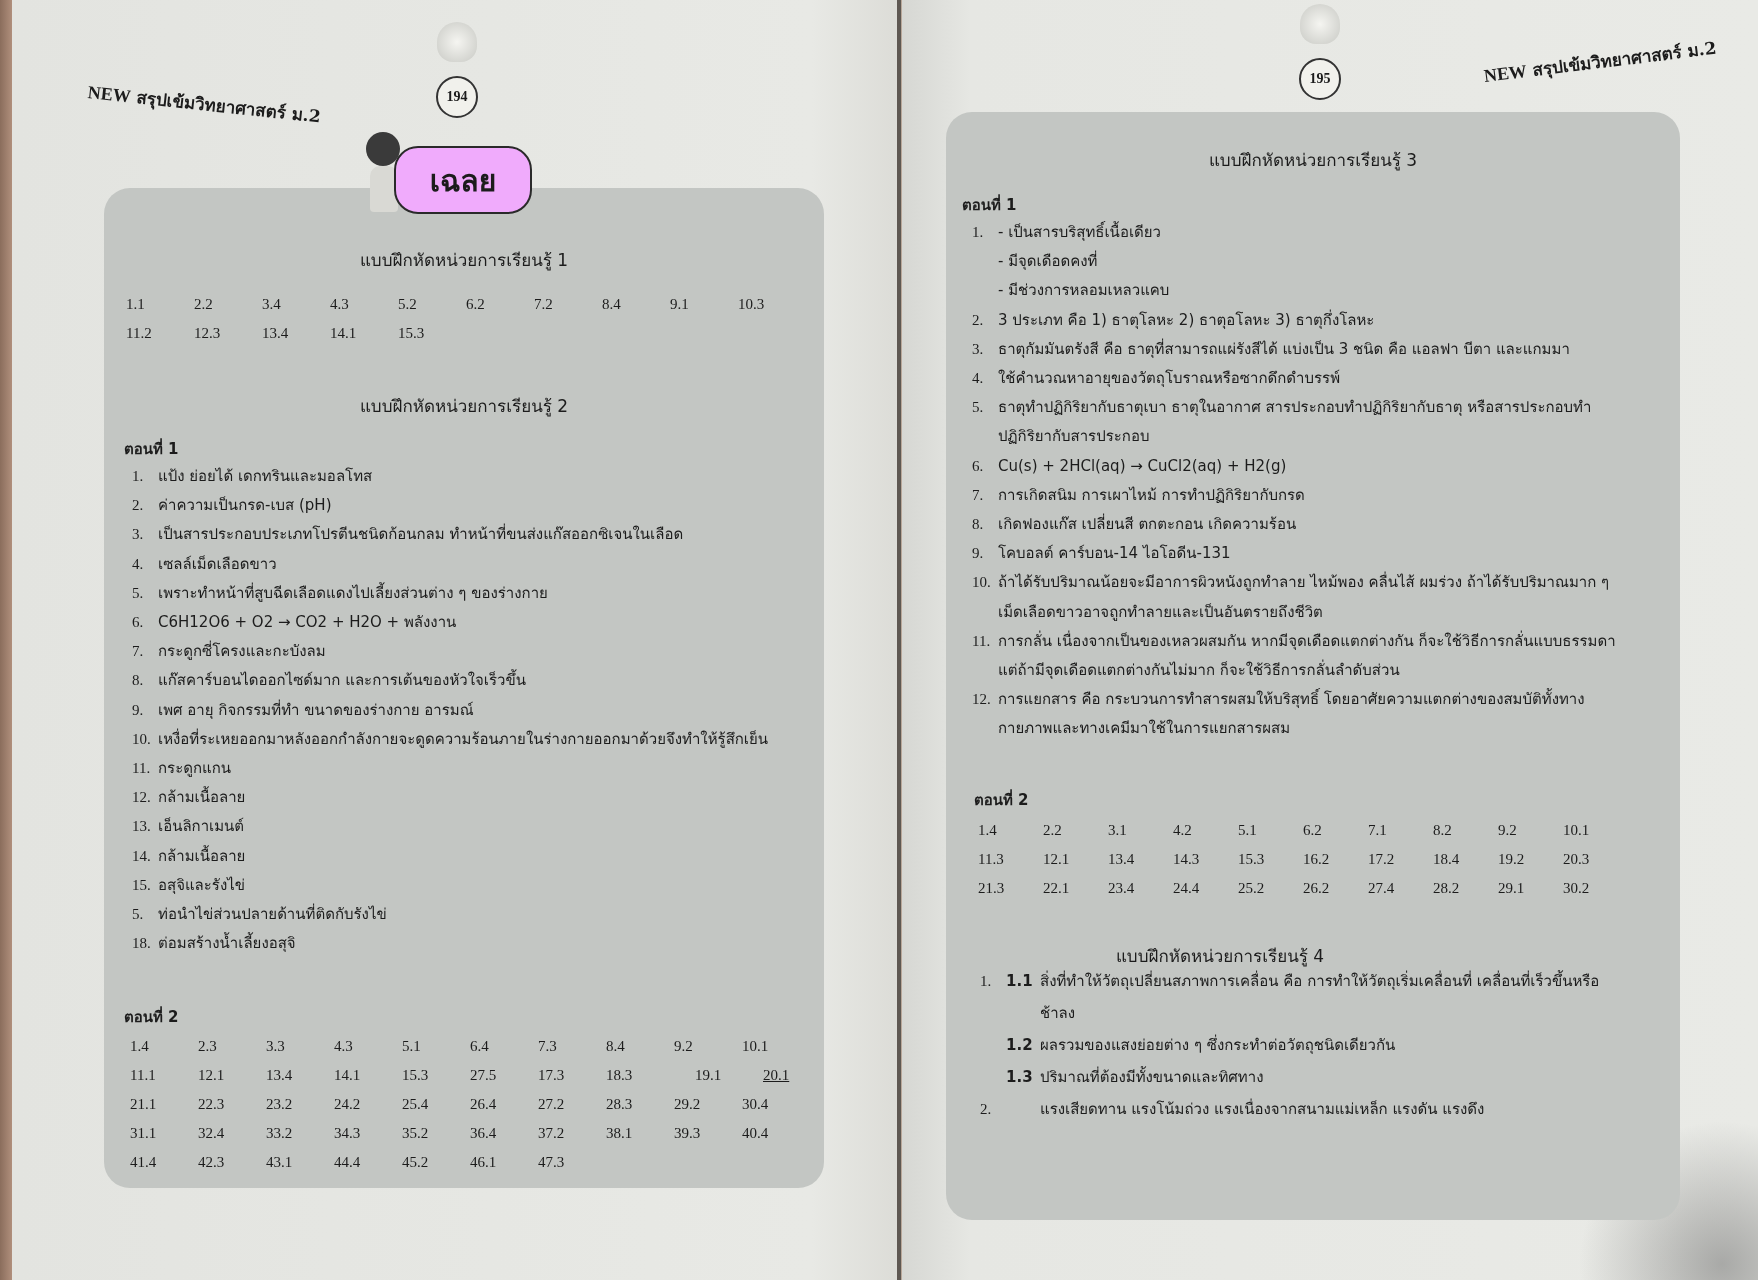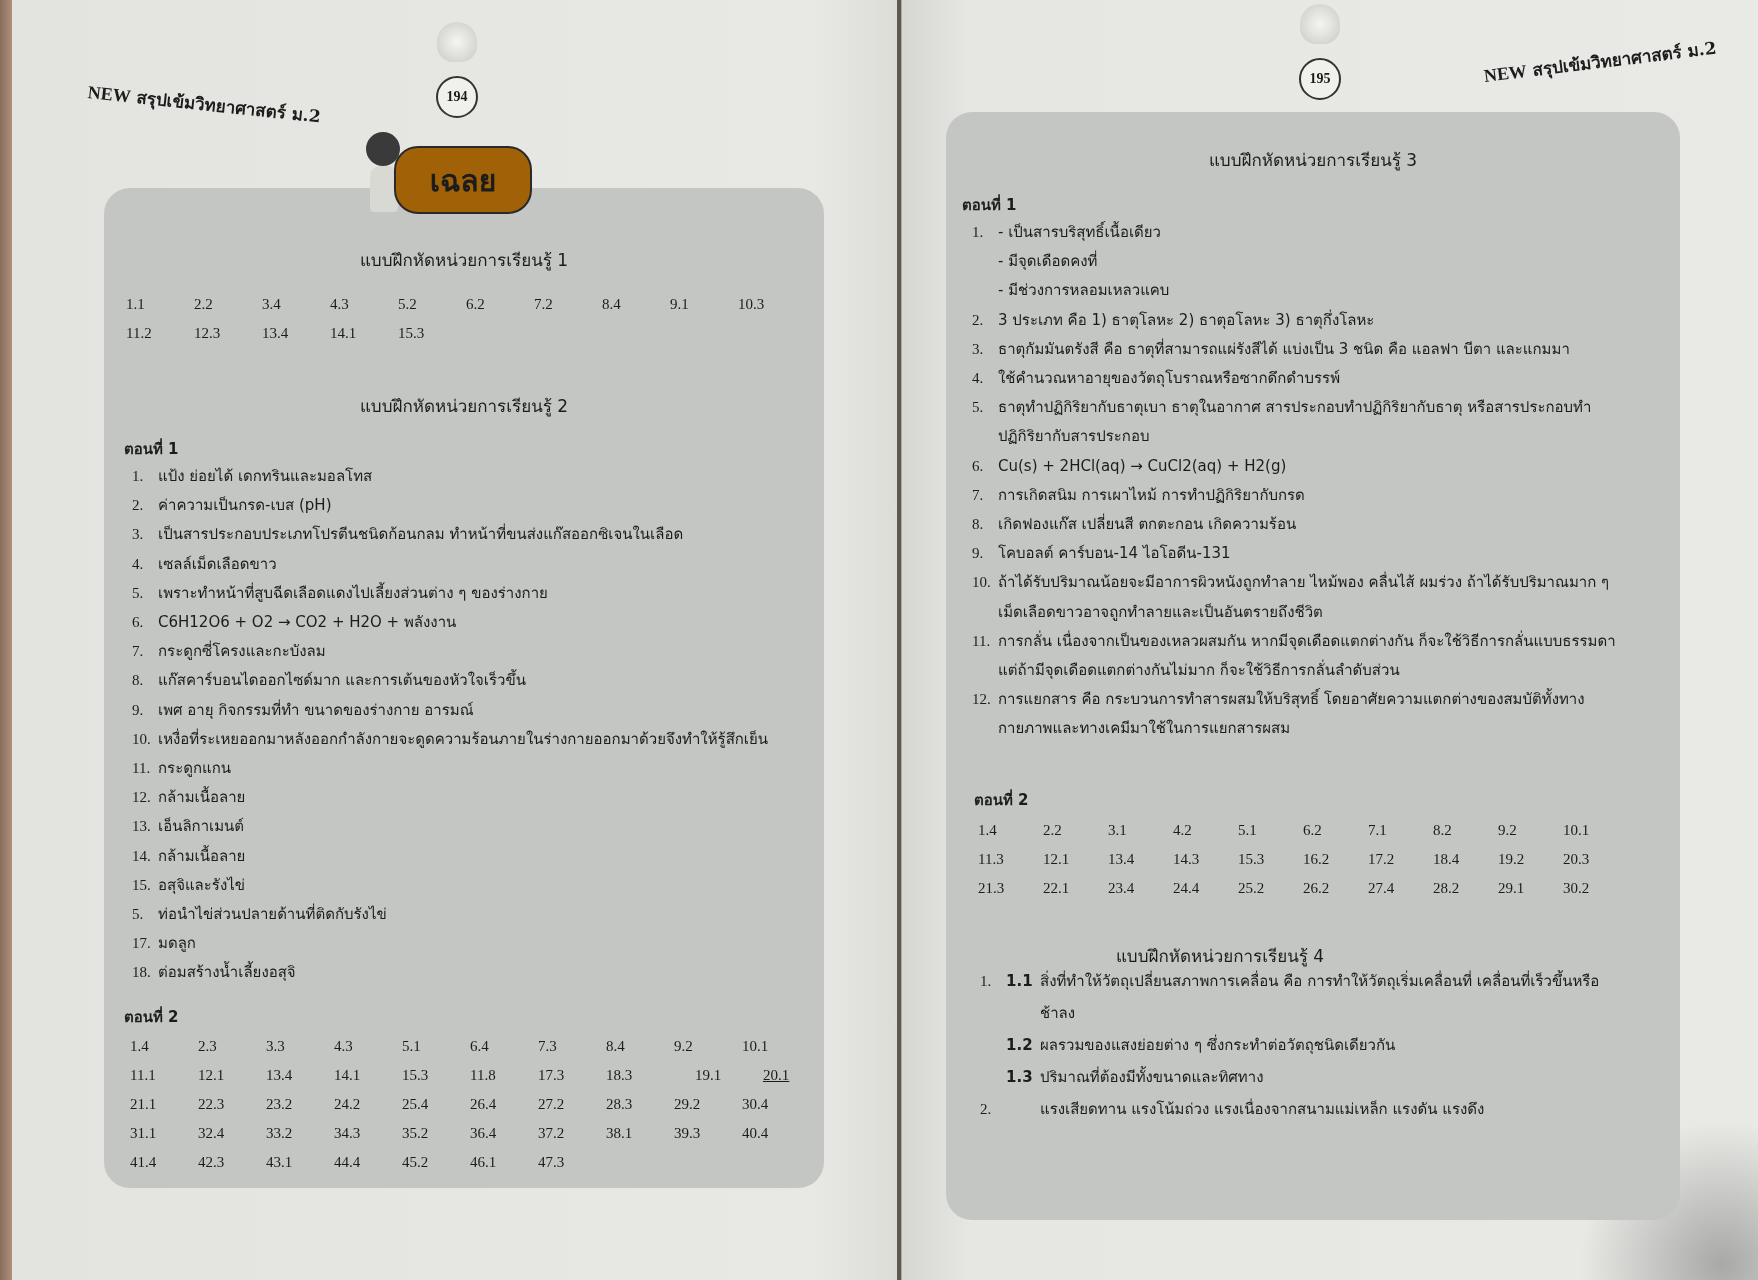--- a/index.html
+++ b/index.html
@@ -16,21 +16,21 @@
   .hdr-right{left:1484px;top:62px;transform:rotate(-7deg);transform-origin:left center;}
   .pnum{position:absolute;width:38px;height:38px;border:2px solid #333;border-radius:50%;background:#f1f1ec;font-size:14px;font-weight:bold;display:flex;align-items:center;justify-content:center;font-family:"Liberation Serif",serif;}
   .pnum-left{left:436px;top:76px;}
   .pnum-right{left:1299px;top:58px;}
   .lamp{position:absolute;width:40px;height:40px;border-radius:50% 50% 40% 40%;background:radial-gradient(circle,#f5f5f1,#c8c9c4);}
   .lamp-left{left:437px;top:22px;}
   .lamp-right{left:1300px;top:4px;}
   .box{position:absolute;background:#c3c6c3;border-radius:26px;}
   .box-left{left:104px;top:188px;width:720px;height:1000px;}
   .box-right{left:946px;top:112px;width:734px;height:1108px;}
-  .answer-tag{position:absolute;left:394px;top:146px;width:134px;height:64px;border:2px solid #2a2a2a;border-radius:24px;background:#a16207;display:flex;align-items:center;justify-content:center;font-family:"DejaVu Sans",sans-serif;font-size:30px;font-weight:bold;}
+  .answer-tag{position:absolute;left:394px;top:146px;width:134px;height:64px;border:2px solid #2a2a2a;border-radius:24px;background:#f0abfc;display:flex;align-items:center;justify-content:center;font-family:"DejaVu Sans",sans-serif;font-size:30px;font-weight:bold;}
   .kid{position:absolute;left:366px;top:132px;width:34px;height:34px;border-radius:50%;background:#3a3a3a;}
   .kid-body{position:absolute;left:370px;top:166px;width:28px;height:46px;border-radius:10px 10px 4px 4px;background:#d9d9d4;}
   .sec-title{position:absolute;font-family:"DejaVu Sans",sans-serif;font-size:17px;text-align:center;}
   .part{position:absolute;font-family:"DejaVu Sans",sans-serif;font-size:15px;font-weight:bold;}
   .grid{position:absolute;font-family:"Liberation Serif",serif;font-size:15px;}
   .grid .row{display:flex;height:29px;align-items:center;}
   .grid .cell{display:inline-block;}
   .list{position:absolute;font-family:"DejaVu Sans",sans-serif;font-size:15px;line-height:29.2px;}
   .list .item{display:flex;white-space:nowrap;}
   .list .num{display:inline-block;width:26px;text-align:left;font-family:"Liberation Serif",serif;}
@@ -150,24 +150,20 @@
     </div>
     <div class="item">
       <span class="num">15.</span>
       <span>อสุจิและรังไข่</span>
     </div>
     <div class="item">
       <span class="num">5.</span>
       <span>ท่อนำไข่ส่วนปลายด้านที่ติดกับรังไข่</span>
     </div>
     <div class="item">
-      <span class="num">17.</span>
-      <span>มดลูก</span>
-    </div>
-    <div class="item">
       <span class="num">18.</span>
       <span>ต่อมสร้างน้ำเลี้ยงอสุจิ</span>
     </div>
   </div>
 
 <div class="part" style="left:124px;top:1005px;">ตอนที่ 2</div>
 <div class="grid" id="g-u2p2" style="left:130px;top:1032px;">
     <div class="row">
       <span class="cell" style="width: 68px;">1.4</span>
       <span class="cell" style="width: 68px;">2.3</span>
@@ -179,21 +175,21 @@
       <span class="cell" style="width: 68px;">8.4</span>
       <span class="cell" style="width: 68px;">9.2</span>
       <span class="cell" style="width: 68px;">10.1</span>
     </div>
     <div class="row">
       <span class="cell" style="width: 68px;">11.1</span>
       <span class="cell" style="width: 68px;">12.1</span>
       <span class="cell" style="width: 68px;">13.4</span>
       <span class="cell" style="width: 68px;">14.1</span>
       <span class="cell" style="width: 68px;">15.3</span>
-      <span class="cell" style="width: 68px;">11.8</span>
+      <span class="cell" style="width: 68px;">27.5</span>
       <span class="cell" style="width: 68px;">17.3</span>
       <span class="cell" style="width: 68px;">18.3</span>
       <span class="cell" style="width: 68px; margin-left: 21px;">19.1</span>
       <span class="cell" style="width: 68px; text-decoration: underline;">20.1</span>
     </div>
     <div class="row">
       <span class="cell" style="width: 68px;">21.1</span>
       <span class="cell" style="width: 68px;">22.3</span>
       <span class="cell" style="width: 68px;">23.2</span>
       <span class="cell" style="width: 68px;">24.2</span>

